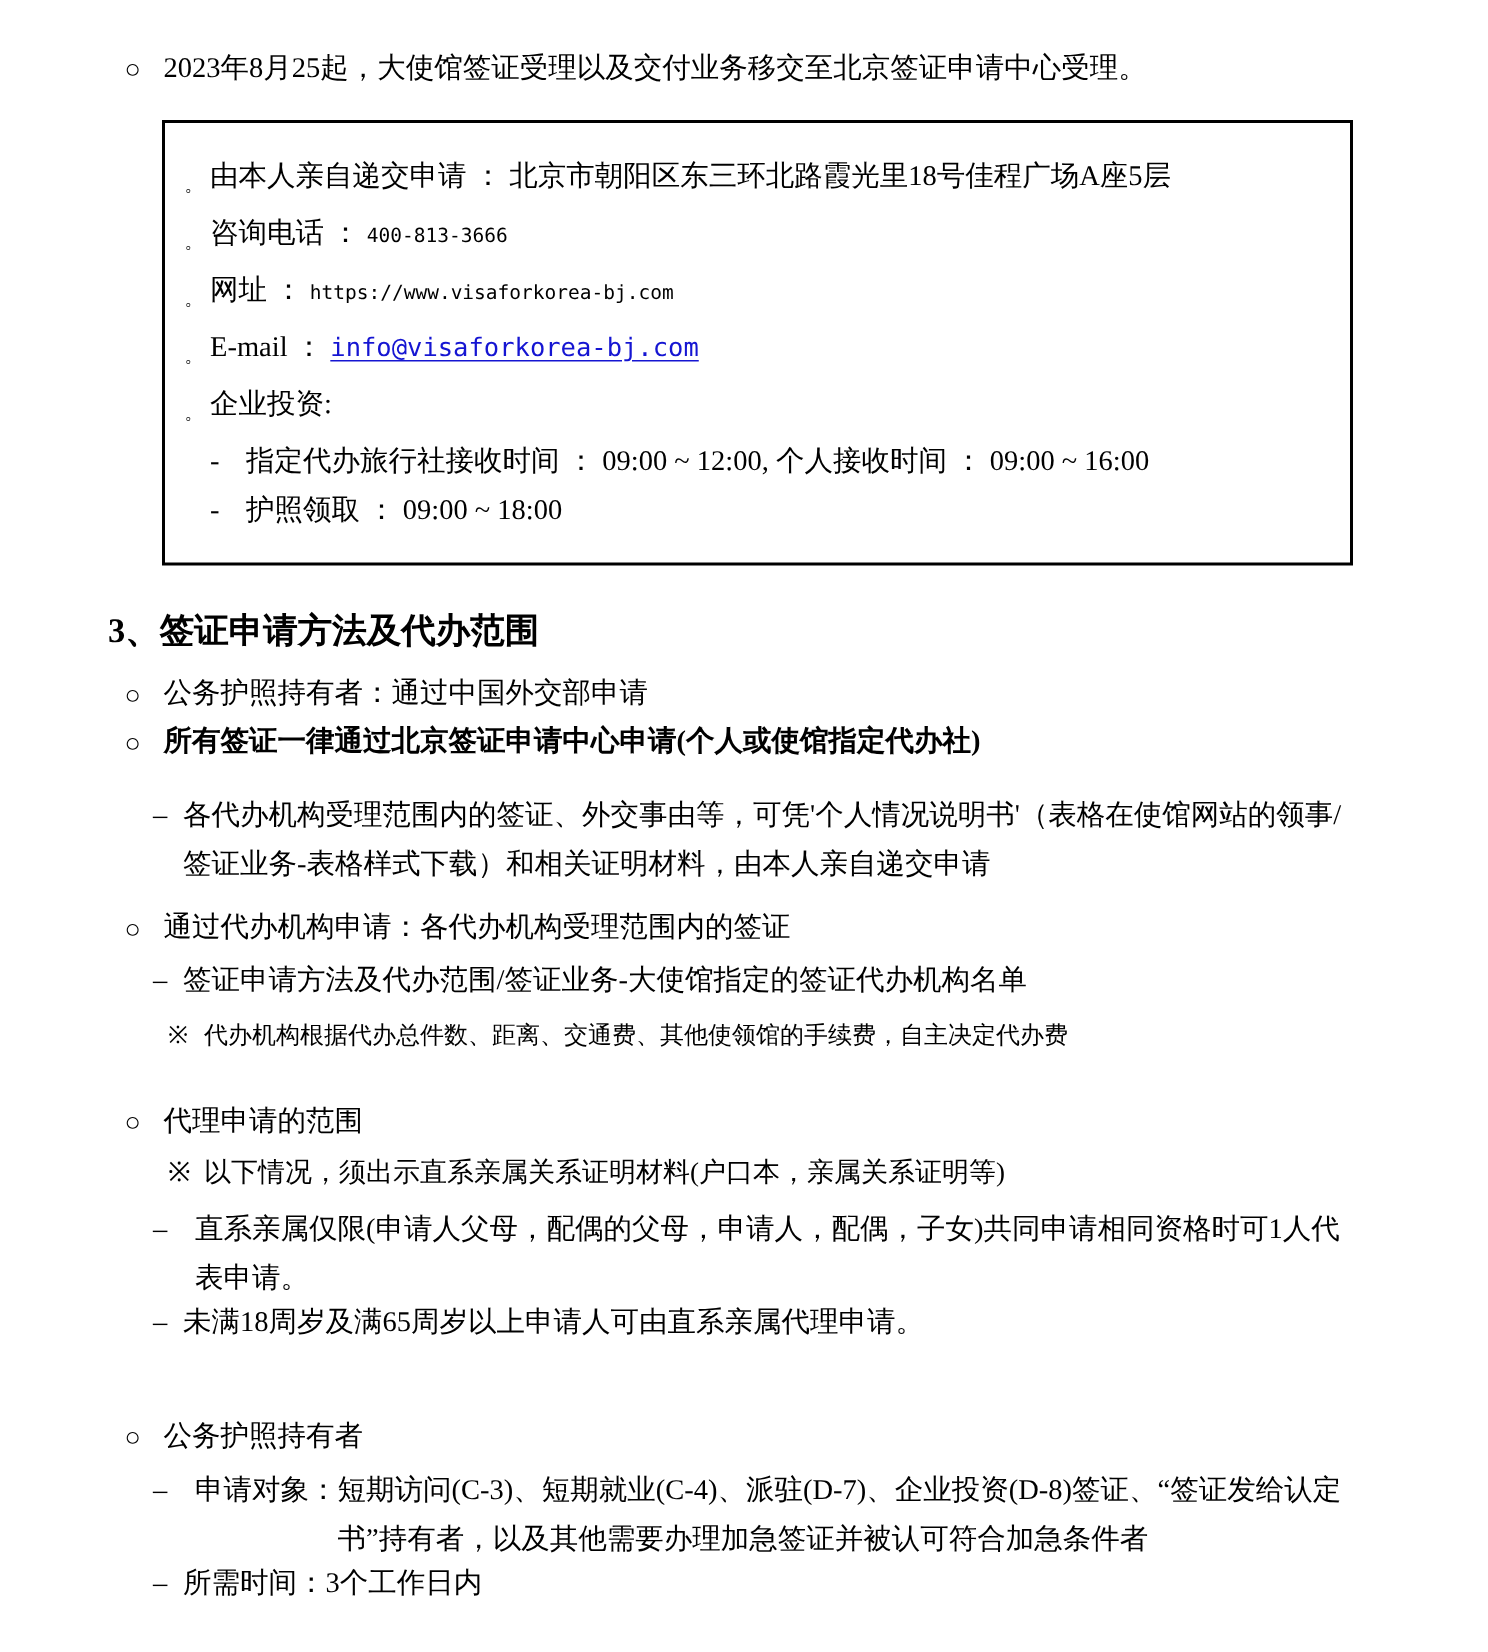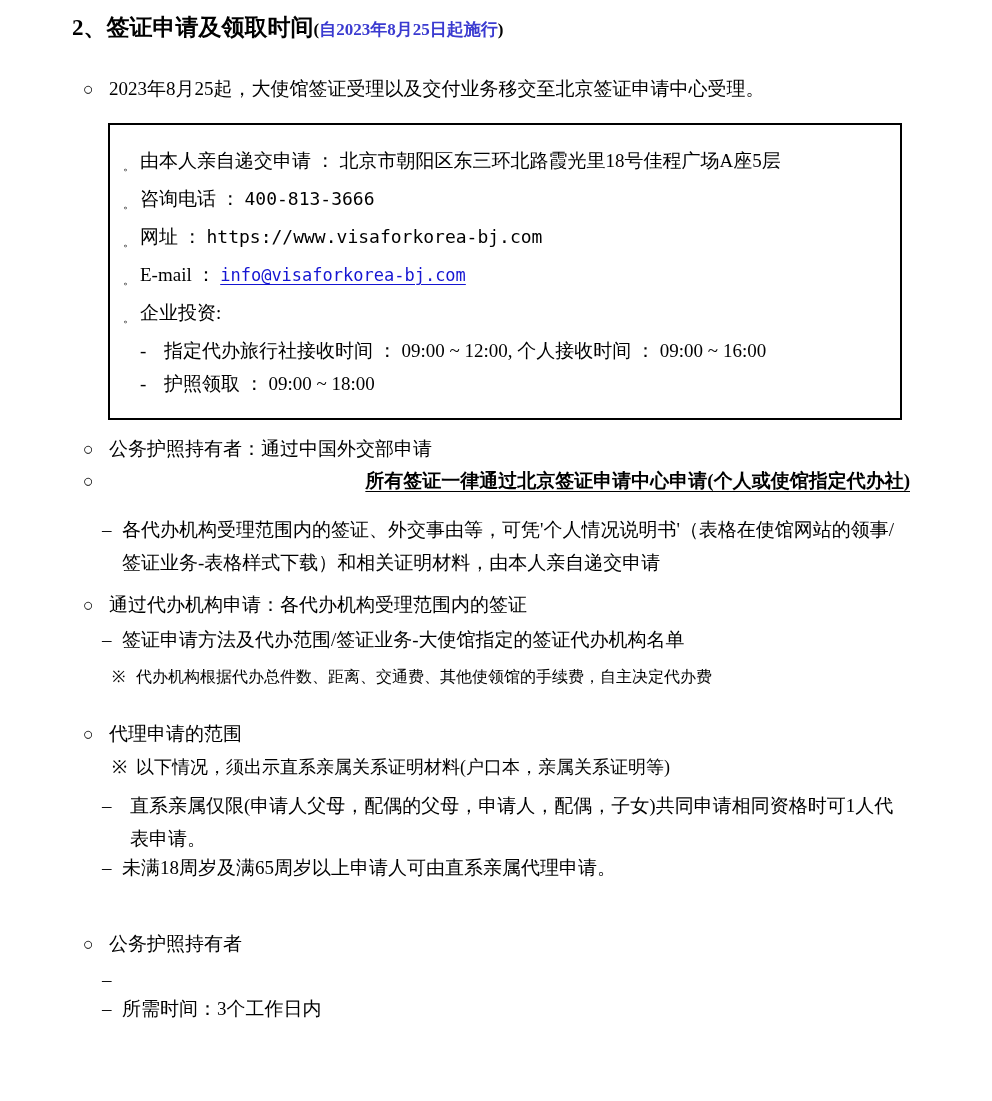--- a/index.html
+++ b/index.html
@@ -24,49 +24,46 @@
   .l-circle{margin-left:83px;}
   .l-circle > .marker{flex:none;width:26px;font-size:18px;}
   .l-dash{margin-left:102px;}
   .l-dash > .marker{flex:none;width:20px;}
   .l-dash.wide > .marker{width:28px;}
   .l-note{margin-left:112px;font-size:16px;}
   .l-note > .marker{flex:none;width:24px;}
   .para{line-height:33px;}
   .txt{flex:1;}
   .lbl{flex:none;}
-  .bold-underline{font-weight:bold;text-decoration:underline;text-underline-offset:4px;text-align:right;}
+  .bold-underline{font-weight:bold;text-underline-offset:4px;}
   .info-box{
     box-sizing:border-box;
     margin:22px 0 0 108px;
     width:794px;
     border:2px solid var(--border-black,#000);
     padding:26px 18px 24px 8px;
   }
   .bline{display:flex;line-height:20px;margin-bottom:13px;}
   .bline:last-child{margin-bottom:0;}
   .bmark{flex:none;width:22px;font-size:12px;text-align:center;padding-top:5px;}
   .bline.sub{padding-left:22px;}
   .bline.sub .bmark{font-size:19px;padding-top:0;text-align:left;width:24px;}
-  .mono{font-family:"DejaVu Sans Mono","Liberation Mono",monospace;font-size:18px;}
+  .mono{font-family:"DejaVu Sans Mono","Liberation Mono",monospace;font-size:13px;}
   a.email-link{
     color:var(--link-blue,#1515d2);
     text-underline-offset:3px;
     font-family:"DejaVu Sans Mono","Liberation Mono",monospace;
     font-size:17px;
   }
 </style>
 </head>
 <body>
 
 <div class="page">
 
-  <div class="heading">
-    <span>2、</span><span>签证申请及领取时间</span><span class="note"><span>(</span><span class="note-inner">自2023年8月25日起施行</span><span>)</span></span>
-  </div>
 
   <div class="line l-circle" style="margin-top:34px;">
     <span class="marker">○</span>
     <span class="txt">2023年8月25起，大使馆签证受理以及交付业务移交至北京签证申请中心受理。</span>
   </div>
 
   <div class="info-box">
     <div class="bline">
       <span class="bmark">。</span>
       <span class="txt"><span>由本人亲自递交申请 ： </span><span>北京市朝阳区东三环北路霞光里18号佳程广场A座5层</span></span>
@@ -90,20 +87,23 @@
     <div class="bline sub">
       <span class="bmark">-</span>
       <span class="txt">指定代办旅行社接收时间 ： 09:00 ~ 12:00, 个人接收时间 ： 09:00 ~ 16:00</span>
     </div>
     <div class="bline sub">
       <span class="bmark">-</span>
       <span class="txt">护照领取 ： 09:00 ~ 18:00</span>
     </div>
   </div>
 
+  <div class="heading" style="margin-top:30px;">
+    <span>3、</span><span>签证申请方法及代办范围</span>
+  </div>
 
   <div class="line l-circle" style="margin-top:17px;">
     <span class="marker">○</span>
     <span class="txt">公务护照持有者：通过中国外交部申请</span>
   </div>
 
   <div class="line l-circle" style="margin-top:8px;">
     <span class="marker">○</span>
     <span class="txt bold-underline">所有签证一律通过北京签证申请中心申请(个人或使馆指定代办社)</span>
   </div>
@@ -148,20 +148,22 @@
     <span class="txt">未满18周岁及满65周岁以上申请人可由直系亲属代理申请。</span>
   </div>
 
   <div class="line l-circle" style="margin-top:52px;">
     <span class="marker">○</span>
     <span class="txt">公务护照持有者</span>
   </div>
 
   <div class="line l-dash wide para" style="margin-top:7px;">
     <span class="marker">–</span>
+    <span class="lbl">申请对象：</span>
+    <span class="txt">短期访问(C-3)、短期就业(C-4)、派驻(D-7)、企业投资(D-8)签证、“签证发给认定书”持有者，以及其他需要办理加急签证并被认可符合加急条件者</span>
   </div>
 
   <div class="line l-dash" style="margin-top:1px;">
     <span class="marker">–</span>
     <span class="txt">所需时间：3个工作日内</span>
   </div>
 
 </div>
 
 </body></html>

